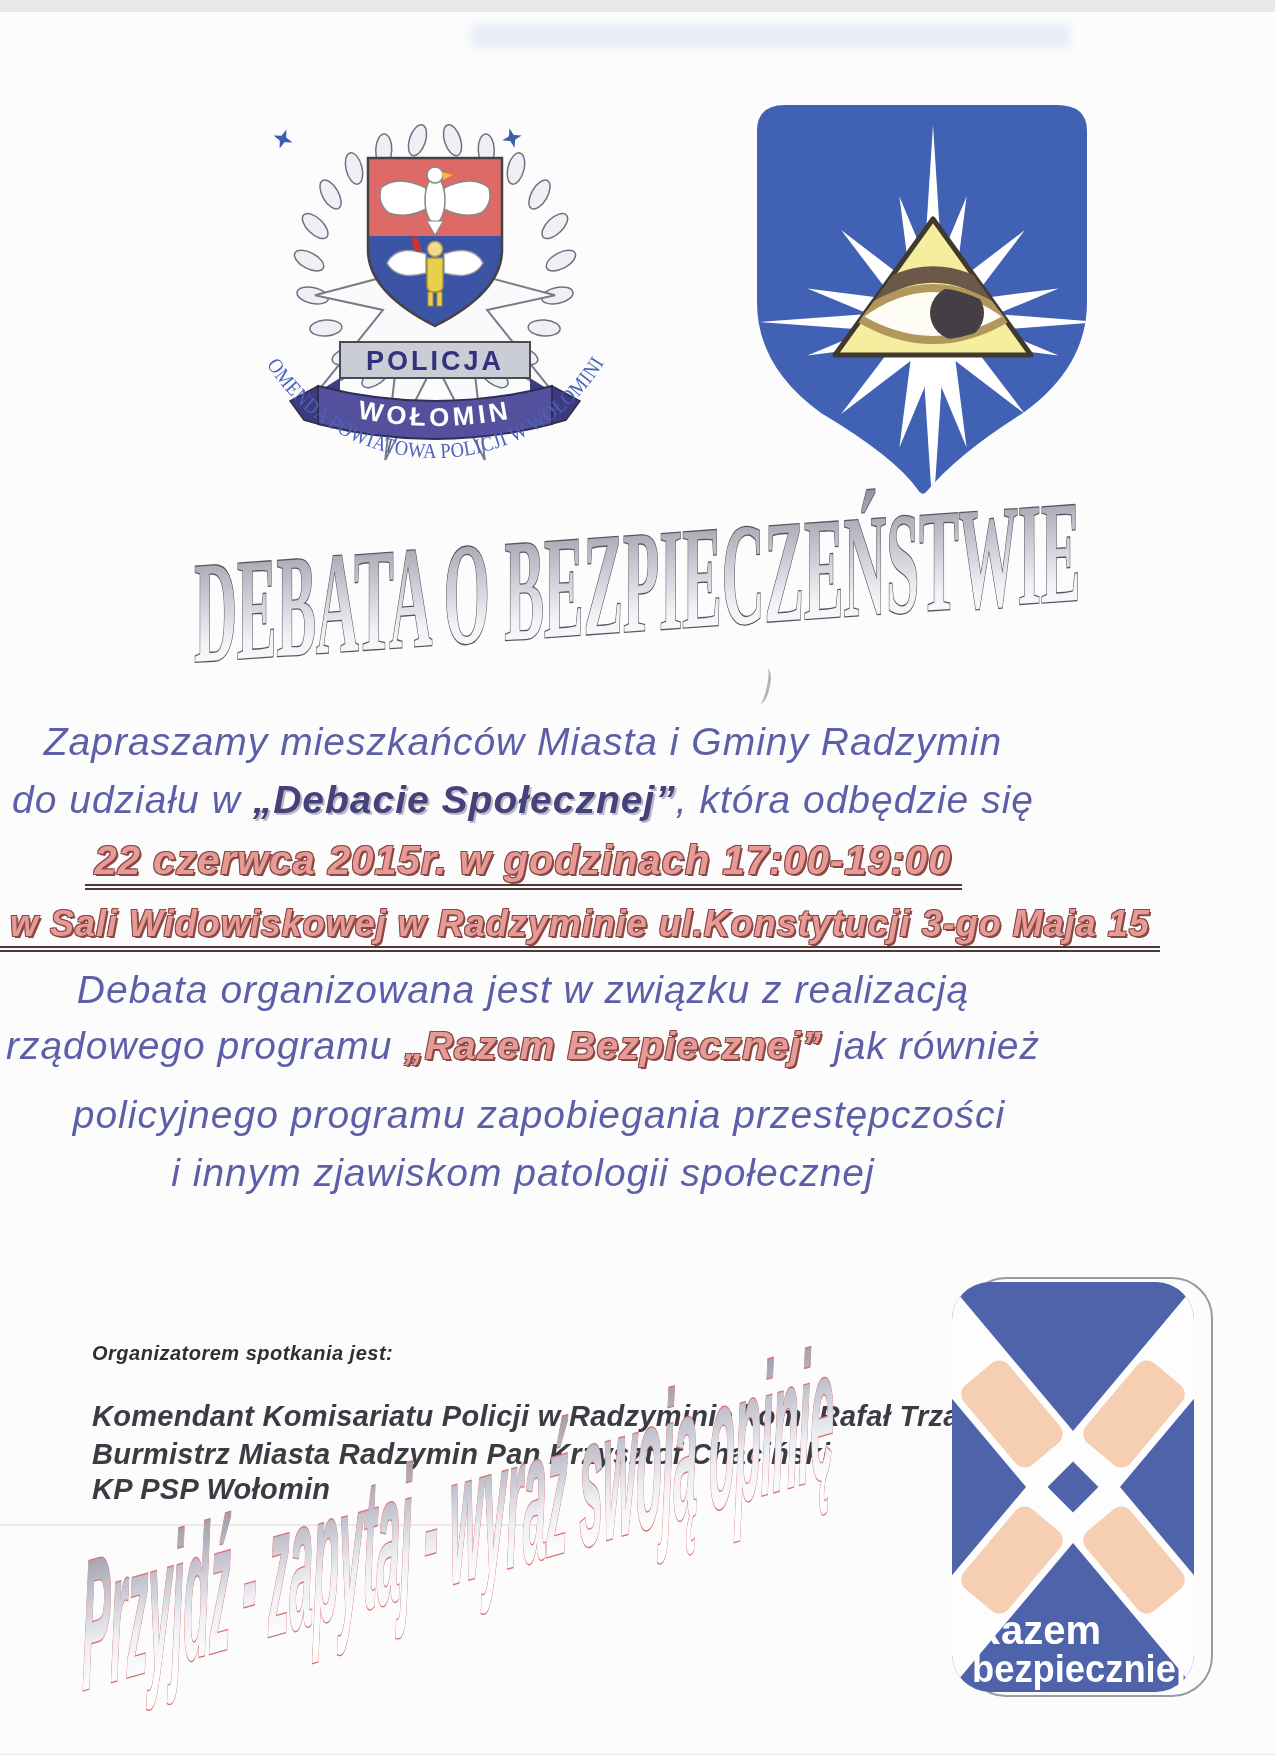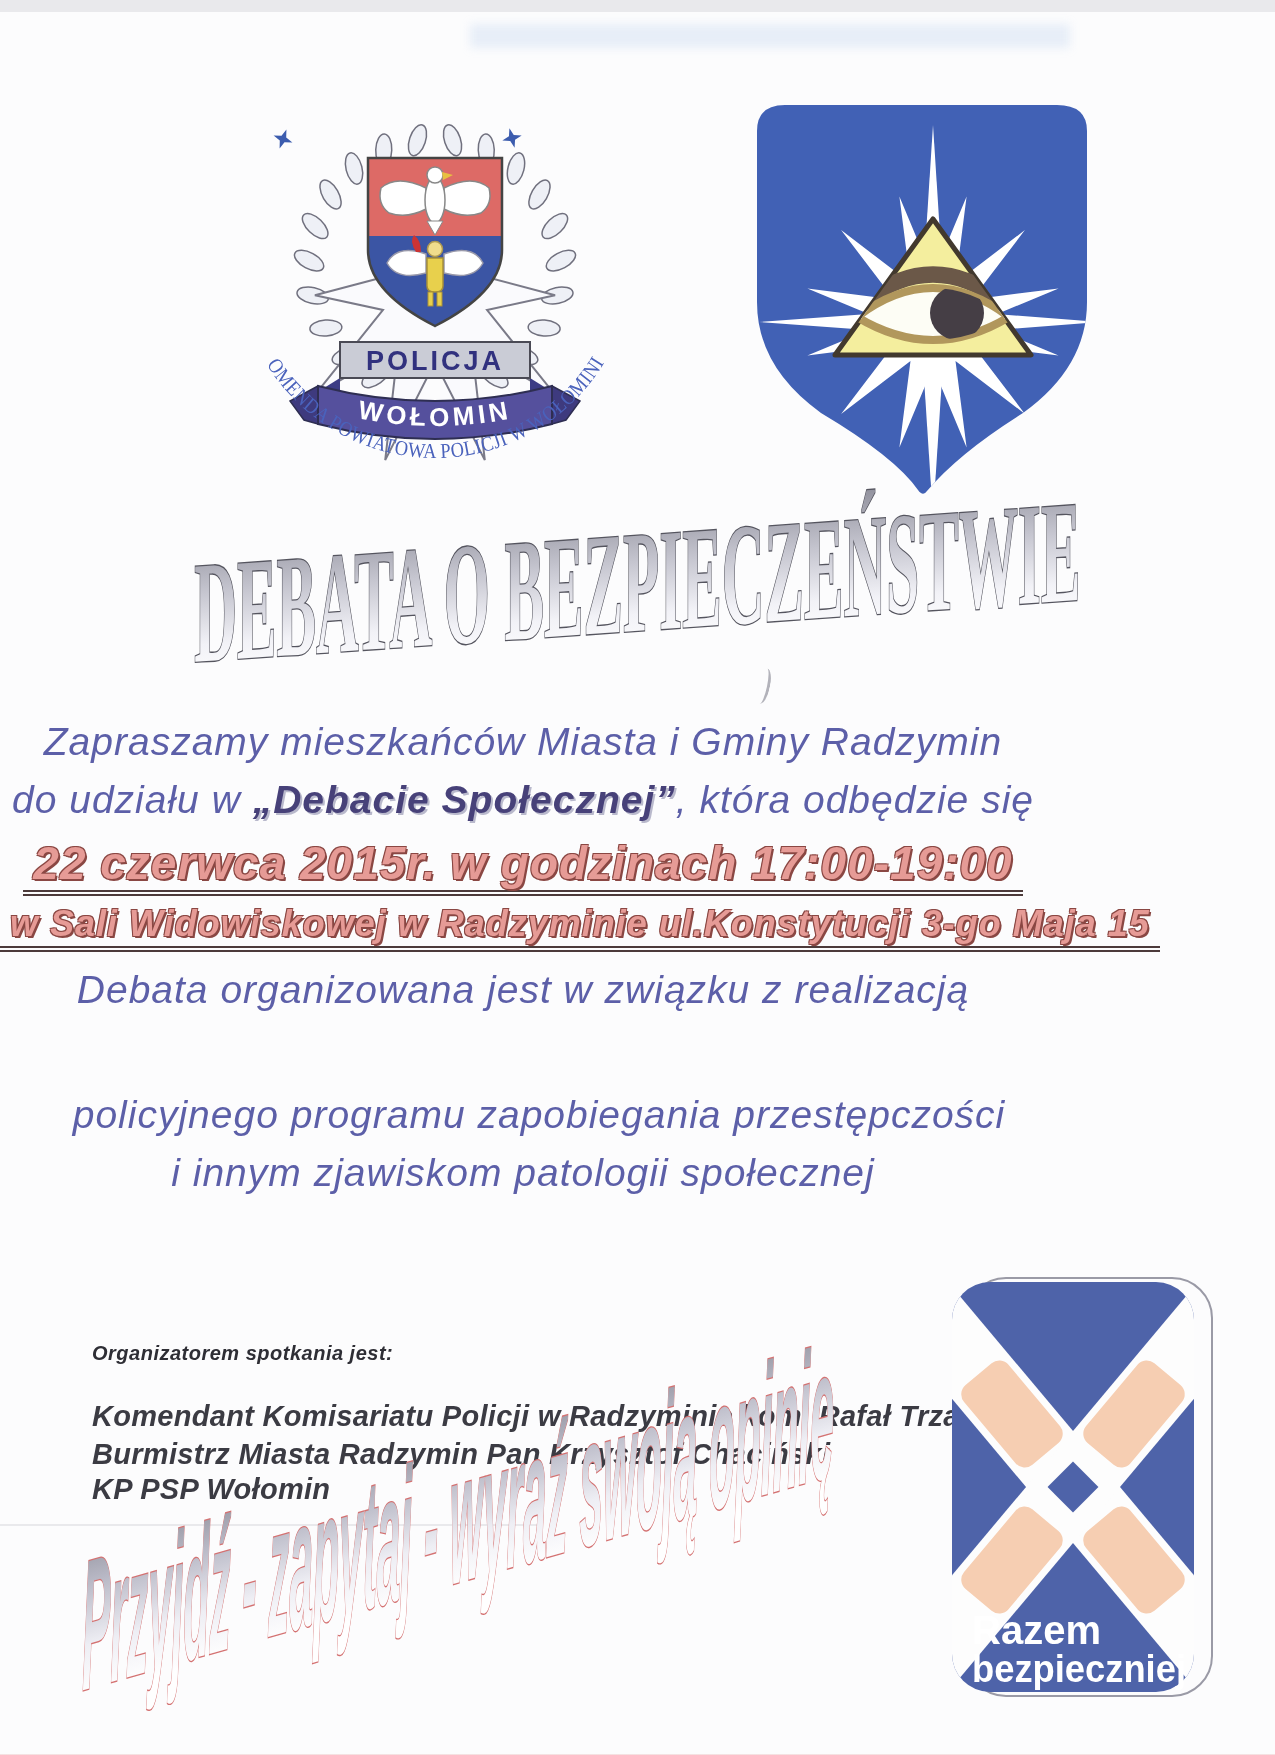--- a/index.html
+++ b/index.html
@@ -29,21 +29,21 @@
   .sz39{font-size:39px;} 
   .bold-purple{color:var(--purple-bold);font-weight:700;text-shadow:2px 2px 0 #b9b9cc;text-align:right;}
   .redline{font-weight:700;color:var(--salmon);
            text-shadow:2px 2px 0 var(--salmon-dark),-1px -1px 0 var(--salmon-dark),
                        1px -1px 0 var(--salmon-dark),-1px 1px 0 var(--salmon-dark);}
   .underl{display:inline-block;padding:0 10px 4px 10px;border-bottom:6px double var(--underline);}
   .red-inline{font-weight:700;color:var(--salmon);
            text-shadow:2px 2px 0 var(--salmon-dark),-1px -1px 0 var(--salmon-dark),
                        1px -1px 0 var(--salmon-dark),-1px 1px 0 var(--salmon-dark);}
   .l1{top:710px;} .l2{top:768px;} 
-  .l3{top:828px;font-size:46px;letter-spacing:1px;}
+  .l3{top:828px;font-size:40px;letter-spacing:1px;}
   .l4{top:894px;font-size:36px;letter-spacing:1px;}
   .l5{top:958px;} .l6{top:1014px;} .l7{top:1083px;padding-left:16px;} .l8{top:1141px;}
   .l9{top:1203px;font-size:40px;} .l10{top:1260px;}
 
   
   .org-head{left:92px;top:1330px;font-size:20px;font-style:italic;font-weight:700;color:#2e2e35;letter-spacing:.5px;}
   .org-name{left:92px;font-size:29px;font-style:italic;font-weight:700;color:#3b3b43;letter-spacing:.3px;white-space:nowrap;}
   .n0{top:1388px;} .n1{top:1426px;} .n2{top:1461px;}
 
   
@@ -195,20 +195,21 @@
   <div class="abs bline sz39 l1"><span>Zapraszamy mieszkańców Miasta i Gminy Radzymin</span></div>
 
   <div class="abs bline sz39 l2"><span>do udziału w </span><span class="bold-purple">„Debacie Społecznej”</span><span>, która odbędzie się</span></div>
 
   <div class="abs bline l3"><span class="redline underl">22 czerwca 2015r. w godzinach 17:00-19:00</span></div>
 
   <div class="abs bline l4"><span class="redline underl">w Sali Widowiskowej w Radzyminie ul.Konstytucji 3-go Maja 15</span></div>
 
   <div class="abs bline sz39 l5"><span>Debata organizowana  jest w związku z realizacją</span></div>
 
+  <div class="abs bline sz39 l6"><span>rządowego programu </span><span class="red-inline">„Razem Bezpiecznej”</span><span> jak również</span></div>
 
   <div class="abs bline sz39 l7"><span>policyjnego programu zapobiegania przestępczości</span></div>
 
   <div class="abs bline sz39 l8"><span>i innym zjawiskom patologii społecznej</span></div>
 
 
 
   <div class="abs org-head">Organizatorem spotkania jest:</div>
   <div class="abs org-name n0">Komendant Komisariatu Policji w Radzyminie kom. Rafał Trzaskoma</div>
   <div class="abs org-name n1">Burmistrz Miasta Radzymin Pan Krzysztof Chaciński</div>

